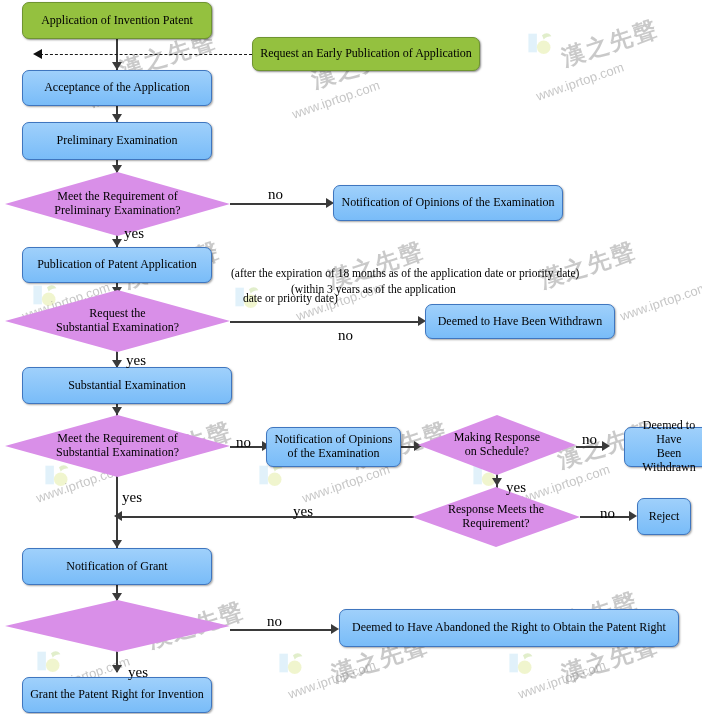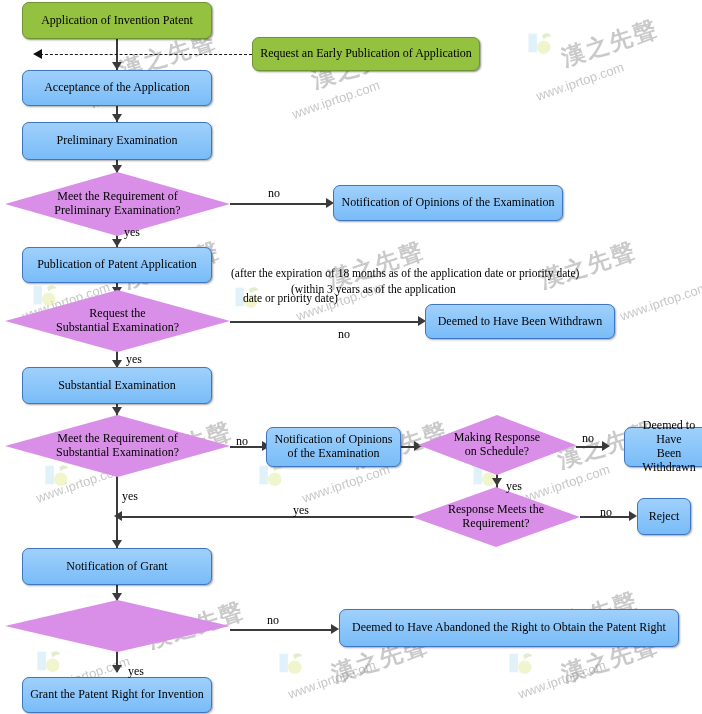--- a/index.html
+++ b/index.html
@@ -38,21 +38,21 @@
   .lnh{height:1.6px;}
   .lnv{width:1.6px;}
   .dash{position:absolute;height:0;border-top:1.8px dashed #1a1a1a;}
   .arrow{position:absolute;width:0;height:0;}
   .ar-d{border-left:5px solid transparent;border-right:5px solid transparent;border-top:8px solid #3a3a3a;}
   .ar-r{border-top:5px solid transparent;border-bottom:5px solid transparent;border-left:8px solid #3a3a3a;}
   .ar-l{border-top:5px solid transparent;border-bottom:5px solid transparent;border-right:8px solid #3a3a3a;}
   .ar-lb{border-top:5px solid transparent;border-bottom:5px solid transparent;border-right:9px solid #111;}
 
   
-  .elabel{position:absolute;font-size:12px;color:#000;white-space:nowrap;}
+  .elabel{position:absolute;font-size:15px;color:#000;white-space:nowrap;}
   .note{position:absolute;font-size:11.5px;color:#000;white-space:nowrap;}
 </style>
 </head>
 <body>
 
 <div id="stage">
 
   <div class="wm" style="left:525px;top:30px;">
     <svg class="wm-logo" viewBox="0 0 40 30">
         <path d="M4 4h10v22H4z" fill="#7ec3e8" opacity=".7"></path>
@@ -258,21 +258,21 @@
     <div class="dlabel">
       <div>Request the</div>
       <div>Substantial Examination?</div>
     </div>
   </div>
 
   <div class="node box blue" style="left:425px;top:304px;width:190px;height:35px;">
     <span>Deemed to Have Been Withdrawn</span>
   </div>
 
-  <div class="node box blue" style="left:22px;top:367px;width:190px;height:37px;">
+  <div class="node box blue" style="left:22px;top:367px;width:210px;height:37px;">
     <span>Substantial Examination</span>
   </div>
 
   <div class="node diamond" style="left:5px;top:415px;width:225px;height:62px;">
     <div class="dshape"></div>
     <div class="dlabel">
       <div>Meet the Requirement of</div>
       <div>Substantial Examination?</div>
     </div>
   </div>

